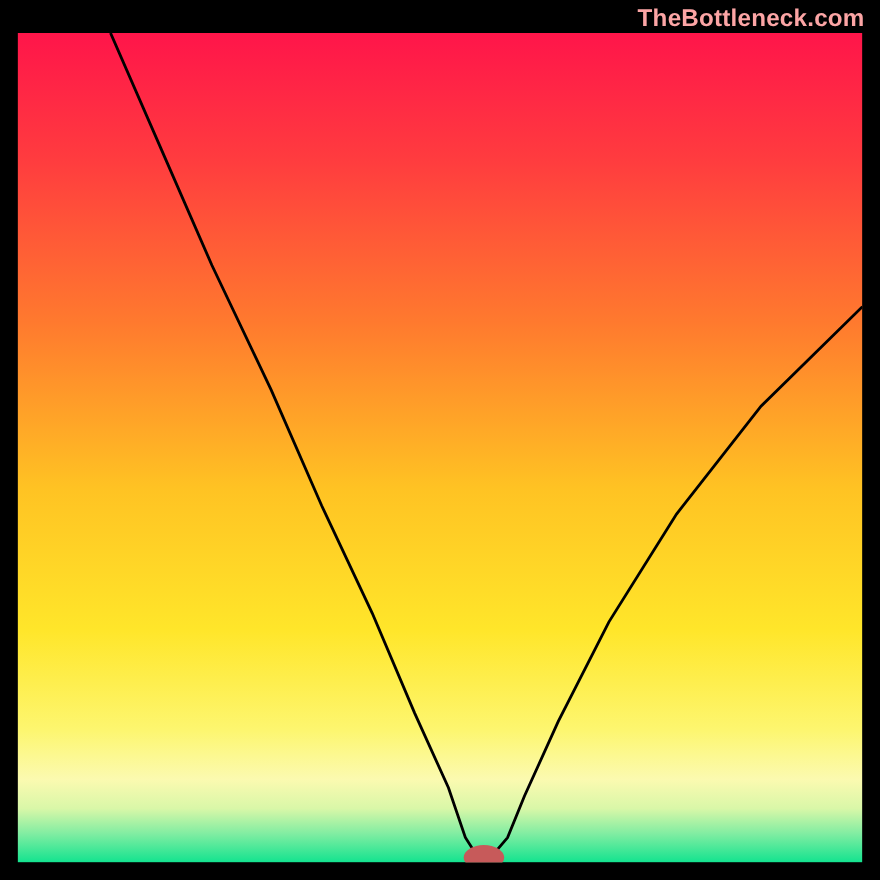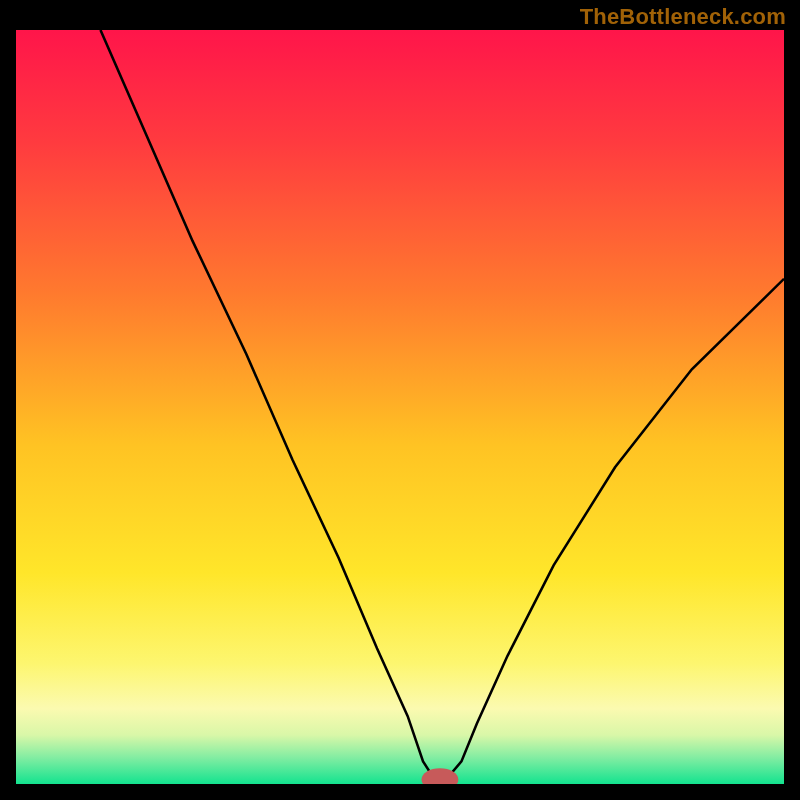--- a/index.html
+++ b/index.html
@@ -14,21 +14,21 @@
   .frame {
     position: relative;
     width: 800px;
     height: 800px;
     background: #000;
   }
   .watermark {
     position: absolute;
     top: 4px;
     right: 14px;
-    color: #a16207;
+    color: #fca5a5;
     font-size: 22px;
     font-weight: 600;
     letter-spacing: 0.2px;
     z-index: 10;
   }
   .plot {
     position: absolute;
     left: 16px;
     top: 30px;
     width: 768px;

